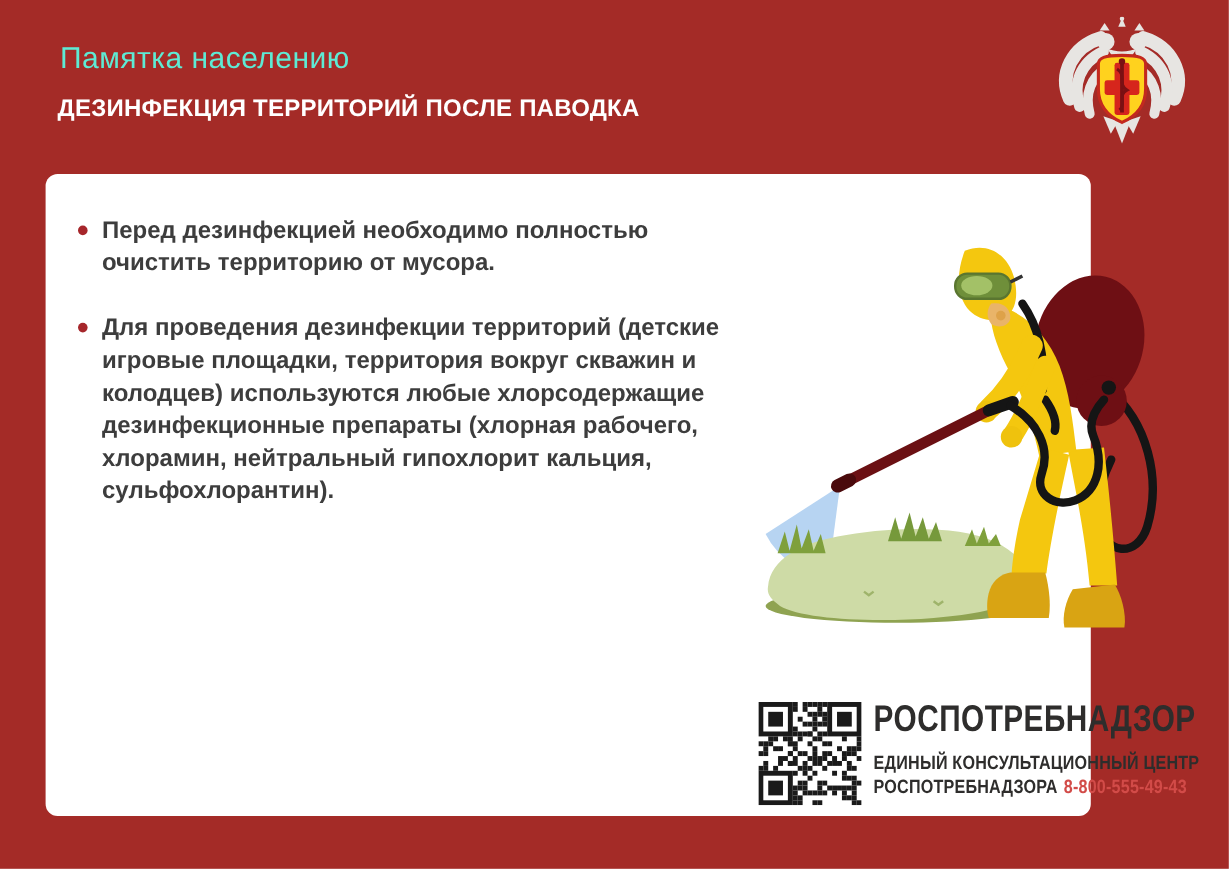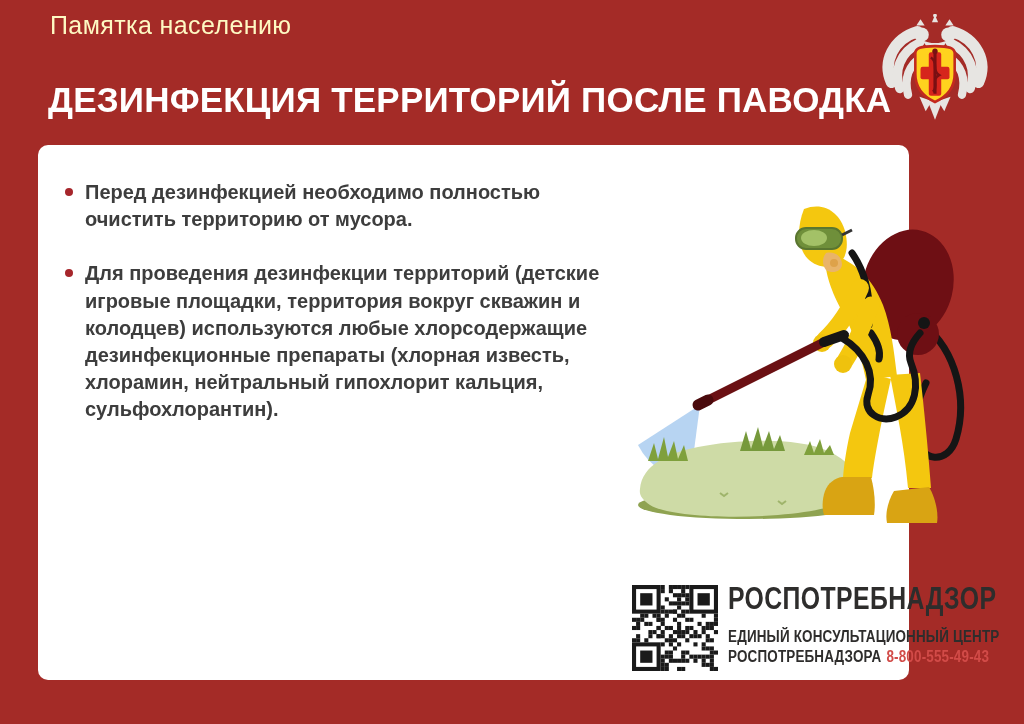--- a/index.html
+++ b/index.html
@@ -3,26 +3,26 @@
 <meta charset="utf-8">
 <style>
   html,body{margin:0;padding:0;}
   body{
     width:1024px;height:724px;position:relative;overflow:hidden;
     background:#A42B27;
     font-family:"Liberation Sans","DejaVu Sans",sans-serif;
     -webkit-font-smoothing:antialiased;
   }
   .kicker{
-    position:absolute;left:50px;top:11px;
-    font-size:25px;font-weight:400;color:#fef9c3;letter-spacing:.4px;
+    position:absolute;left:50px;top:35px;
+    font-size:25px;font-weight:400;color:#5eead4;letter-spacing:.4px;
   }
   .title{
     position:absolute;left:48px;top:80px;
-    font-size:35px;font-weight:800;color:#FFFFFF;letter-spacing:.2px;
+    font-size:20px;font-weight:800;color:#FFFFFF;letter-spacing:.2px;
   }
   .emblem{
     position:absolute;left:878px;top:14px;width:114px;height:116px;
   }
   .card{
     position:absolute;left:38px;top:145px;width:871px;height:535px;
     background:#FFFFFF;border-radius:10px;
   }
   .bullets{
     list-style:none;margin:0;padding:34px 0 0 27px;width:575px;
@@ -110,21 +110,21 @@
 
 <div class="card">
 
   <ul class="bullets">
     <li>
       <span class="dot"></span>
       <span class="btxt">Перед дезинфекцией необходимо полностью очистить территорию от мусора.</span>
     </li>
     <li>
       <span class="dot"></span>
-      <span class="btxt">Для проведения дезинфекции территорий (детские игровые площадки, территория вокруг скважин и колодцев) используются любые хлорсодержащие дезинфекционные препараты (хлорная известь, хлорамин, нейтральный гипохлорит кальция, сульфохлорантин).</span>
+      <span class="btxt">Для проведения дезинфекции территорий (детские игровые площадки, территория вокруг скважин и колодцев) используются любые хлорсодержащие дезинфекционные препараты (хлорная рабочего, хлорамин, нейтральный гипохлорит кальция, сульфохлорантин).</span>
     </li>
   </ul>
 
   <div class="illustration">
     <svg viewBox="0 0 362 360" width="362" height="360">
 
       <path d="M72,212 L10,252 Q18,268 34,278 Q48,286 62,288 Z" fill="#B7D4F2"></path>
 
       <ellipse cx="120" cy="312" rx="110" ry="14" fill="#8FA351"></ellipse>
       <path d="M12,296 C14,272 40,260 70,254 C110,246 170,244 200,258 C222,268 230,282 228,296 C226,310 196,318 150,322 C100,326 40,323 22,312 C14,306 11,302 12,296 Z" fill="#CEDBA6"></path>

